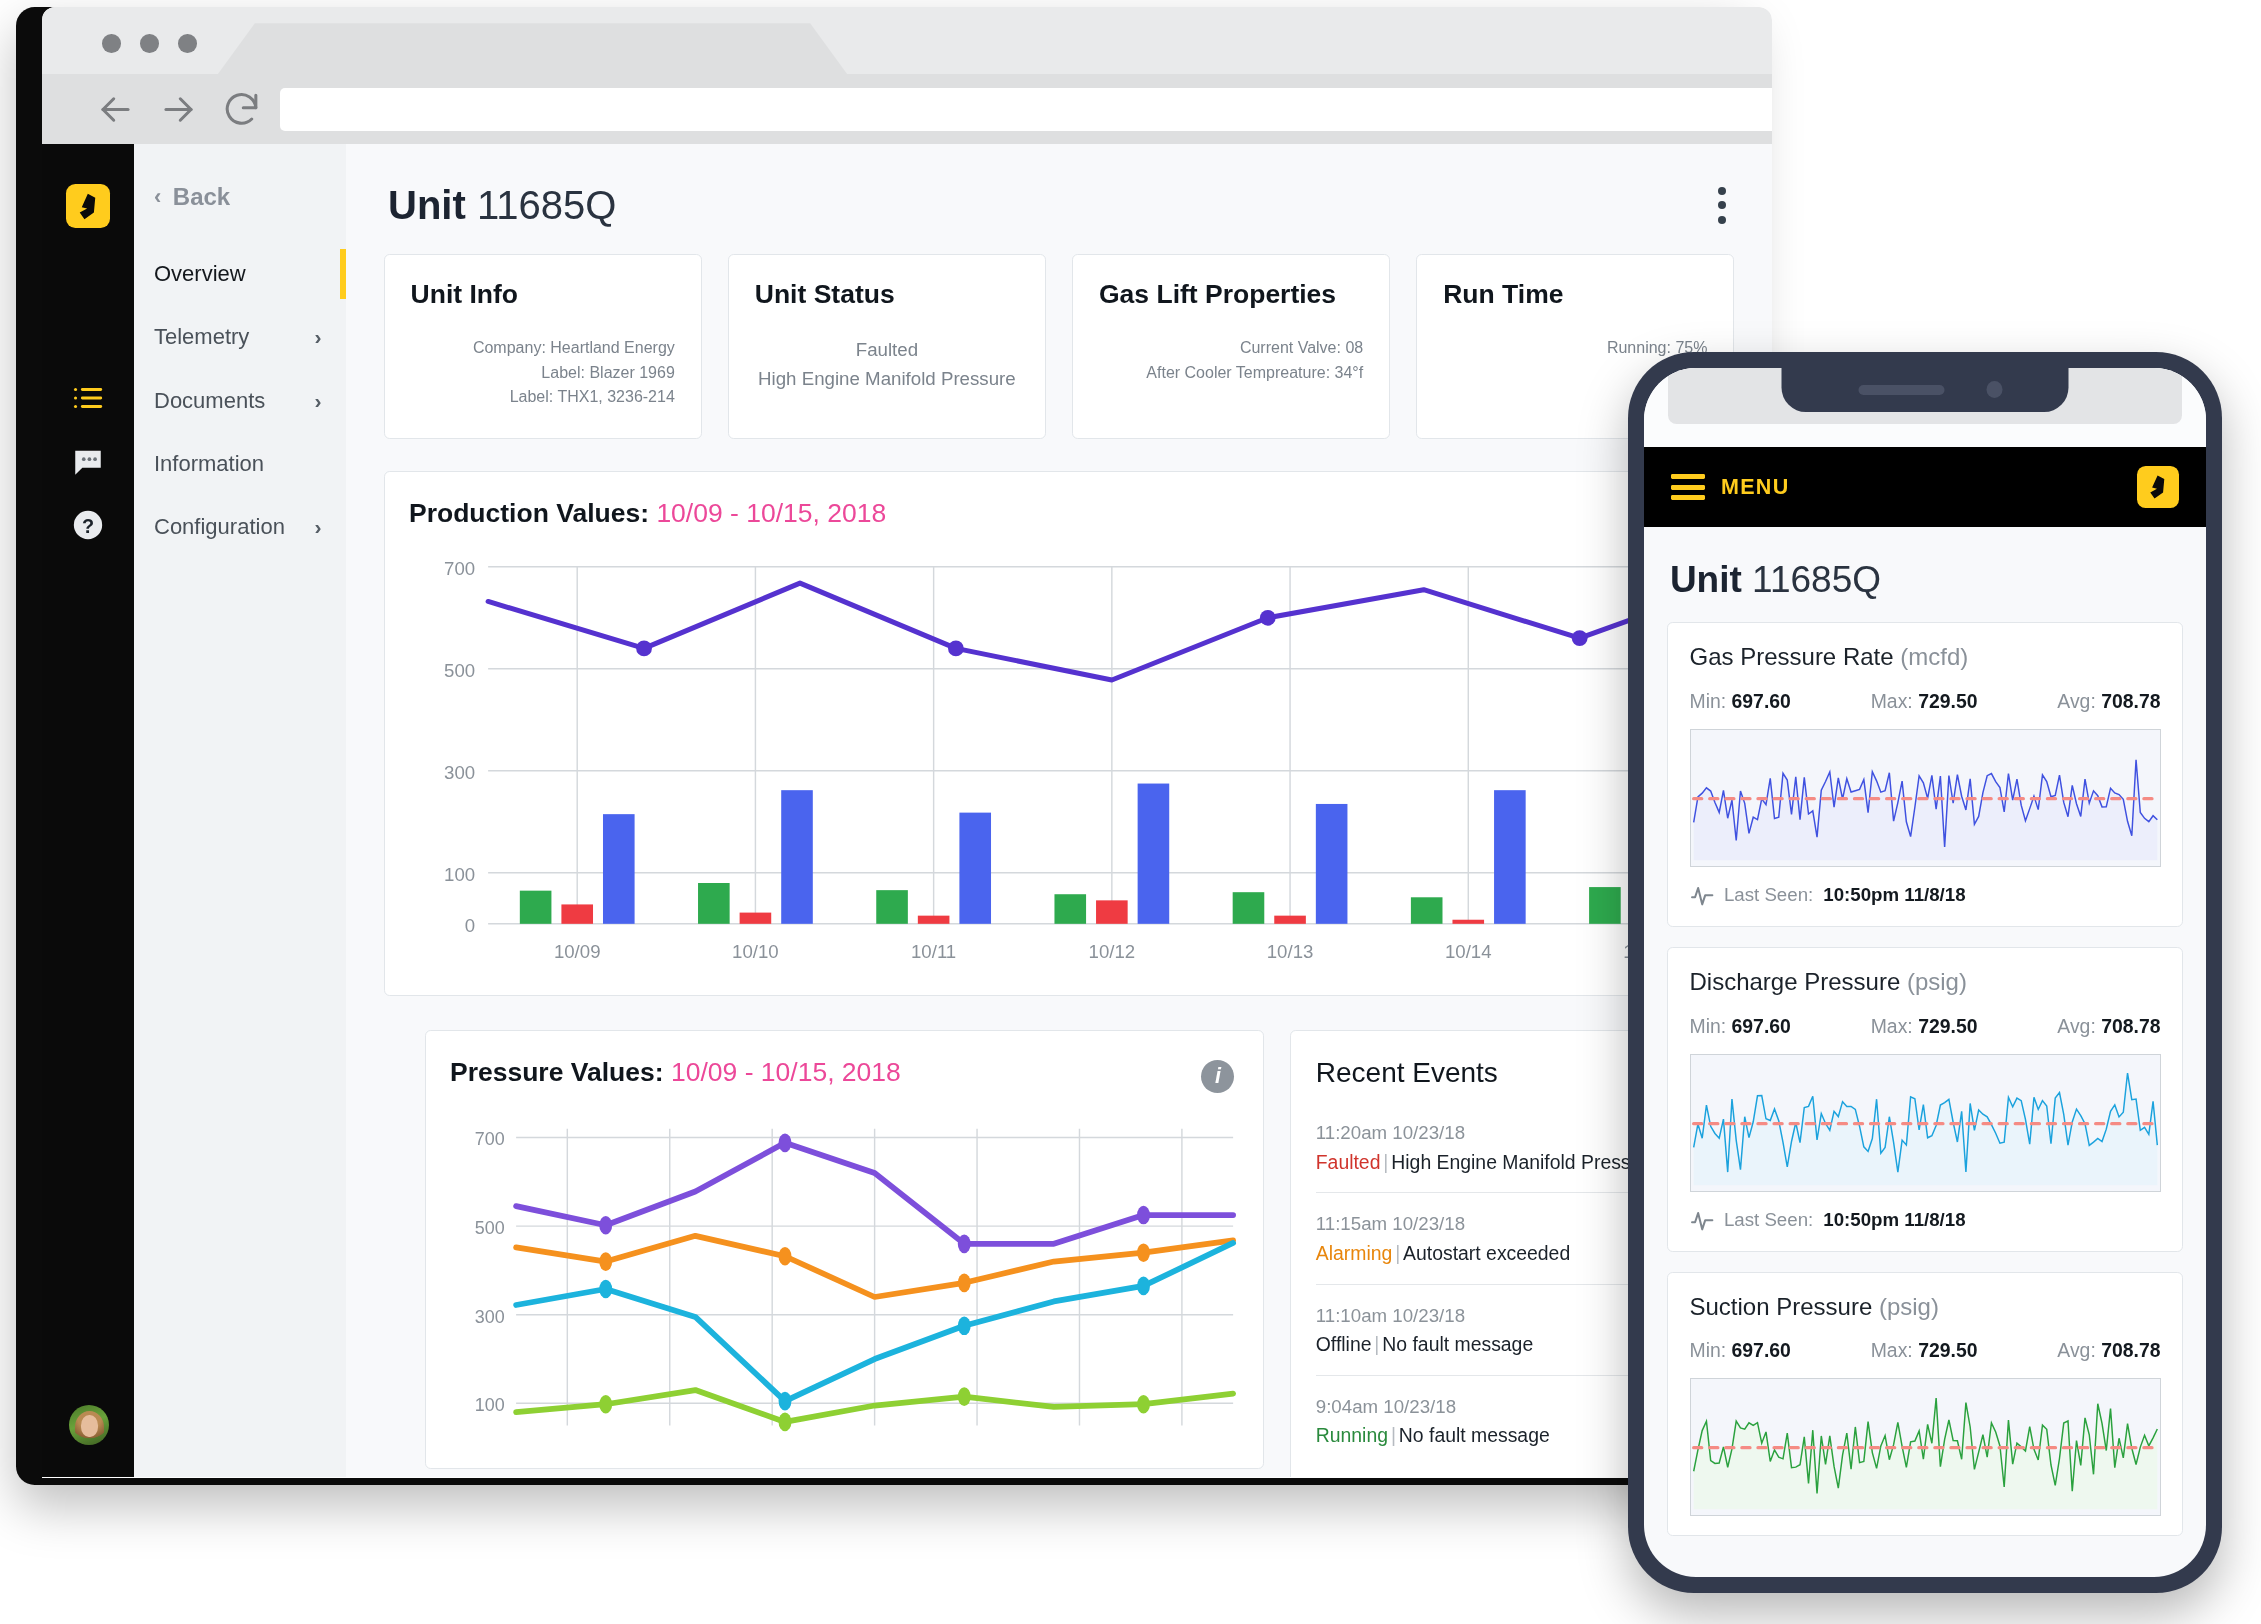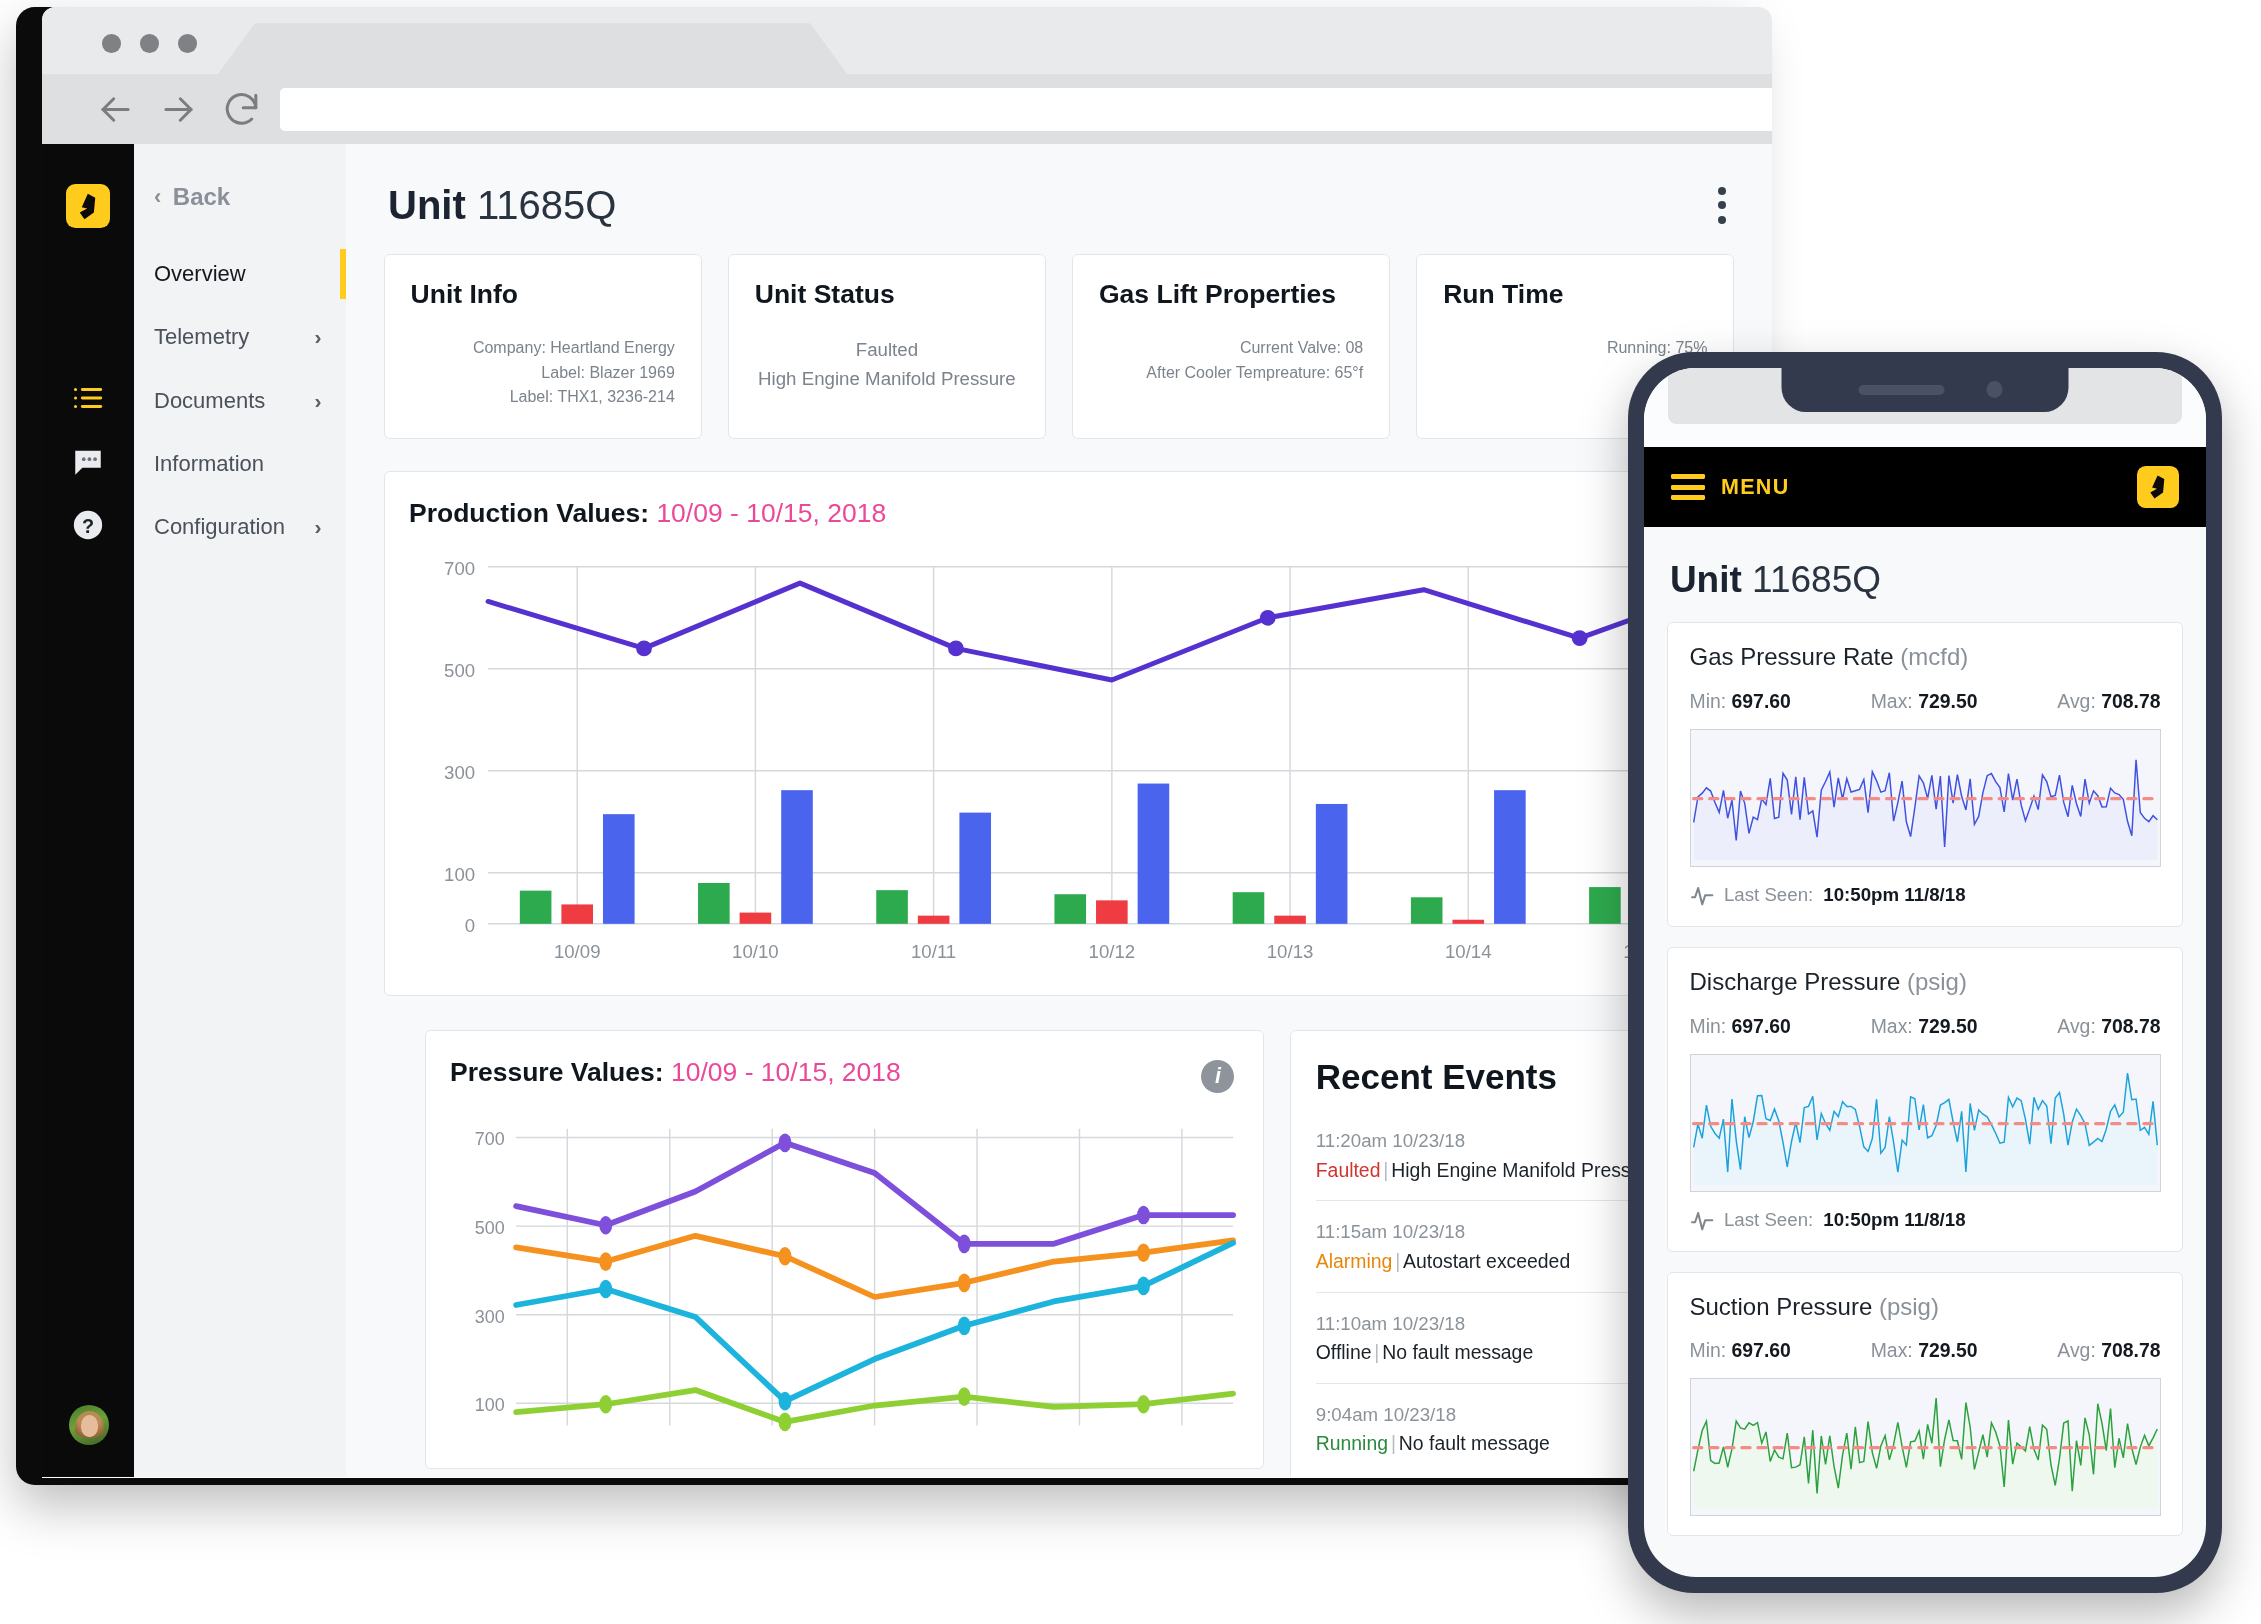--- a/index.html
+++ b/index.html
@@ -135,21 +135,21 @@
     display:flex; align-items:center; justify-content:center; cursor:pointer;
   }
   .chart-wrap { margin-top:21.5px; }
   .chart-wrap svg { display:block; }
 
   .lower-row { display:flex; gap:26px; margin:34px 8.6px 0 8.6px;padding-left:41px; }
   .lower-left { flex:1.78; }
   .lower-right { flex:1; }
   .panel.nm { margin:0; }
 
-  .events-title { font-size:35px; color:#10161d; font-weight:700; margin-bottom:13px; }
+  .events-title { font-size:28px; color:#10161d; font-weight:400; margin-bottom:13px; }
   .event {
     padding:20px 0 18.7px 0; border-bottom:0.7px solid #e4e7ea;
   }
   .event:last-child { border-bottom:none; }
   .event .ts { font-size:18.7px; color:#8b9299; margin-bottom:6.5px; }
   .event .msg { font-size:19.4px; color:#1b222a; }
   .event .msg .st { font-weight:400; }
   .event .msg .sep { color:#b6bbc1; padding:0 2.9px; }
 
   
@@ -338,21 +338,21 @@
             <div class="card">
               <h3>Unit Status</h3>
               <div class="status-block">
                 <div>Faulted</div>
                 <div>High Engine Manifold Pressure</div>
               </div>
             </div>
             <div class="card">
               <h3>Gas Lift Properties</h3>
               <div class="kv">Current Valve: 08</div>
-              <div class="kv">After Cooler Tempreature: 65°f</div>
+              <div class="kv">After Cooler Tempreature: 34°f</div>
             </div>
             <div class="card">
               <h3>Run Time</h3>
               <div class="kv">Running: 75%</div>
             </div>
           </div>
 
           <div class="panel">
             <div class="panel-title">
               <b>Production Values:</b>

